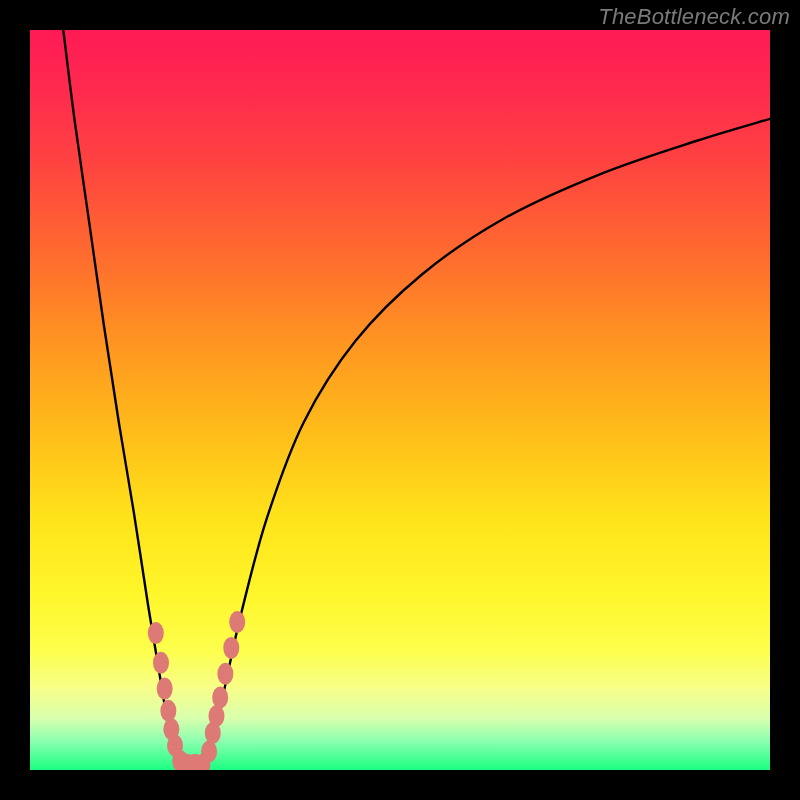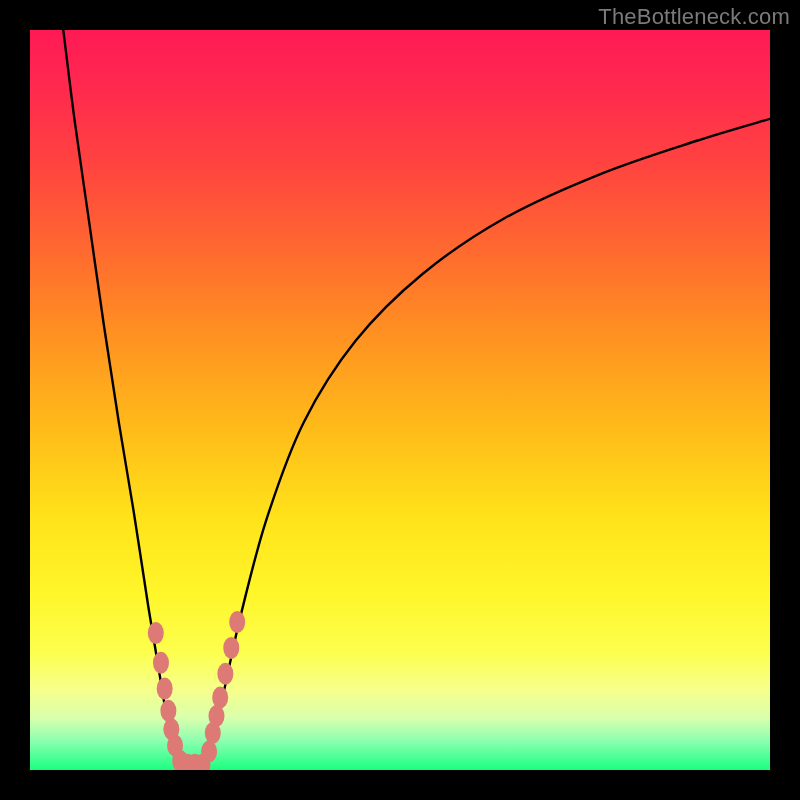--- a/index.html
+++ b/index.html
@@ -9,20 +9,21 @@
     height: 800px;
     overflow: hidden;
     background: #000;
     font-family: Arial, Helvetica, sans-serif;
   }
   .stage {
     position: relative;
     width: 800px;
     height: 800px;
     background: #000;
+    font-style: italic;
   }
   .plot {
     position: absolute;
     left: 30px;
     top: 30px;
     width: 740px;
     height: 740px;
     overflow: hidden;
   }
   .gradient {

